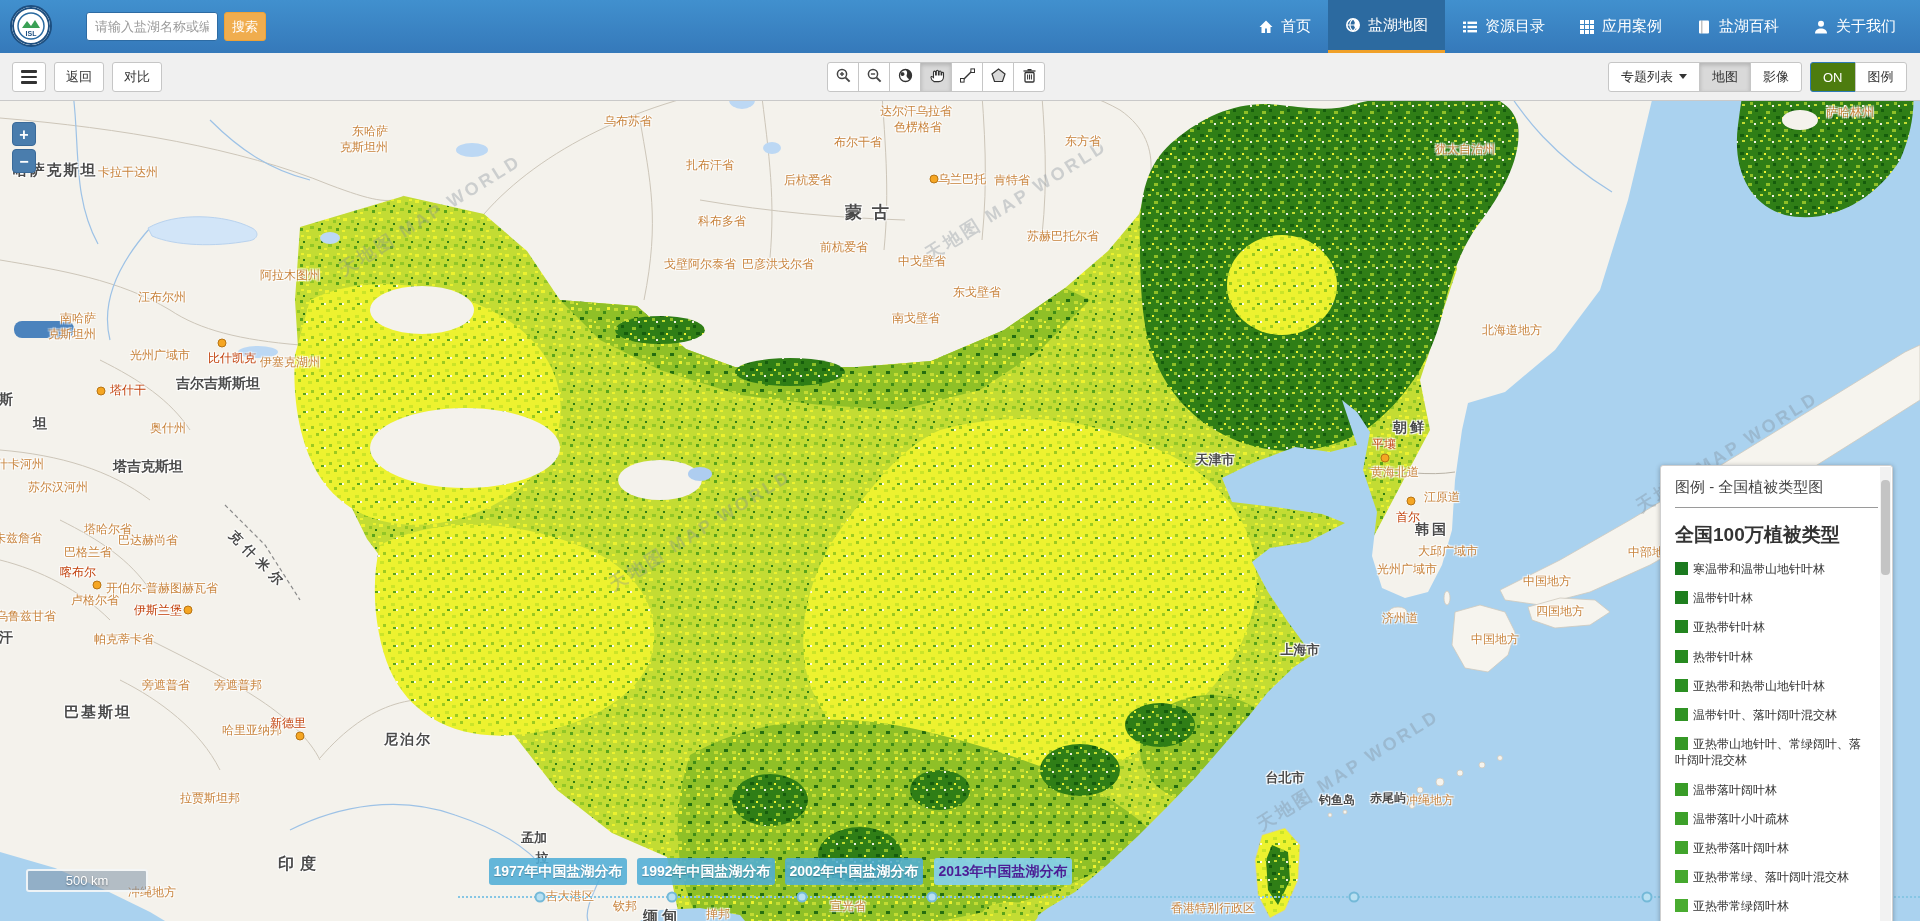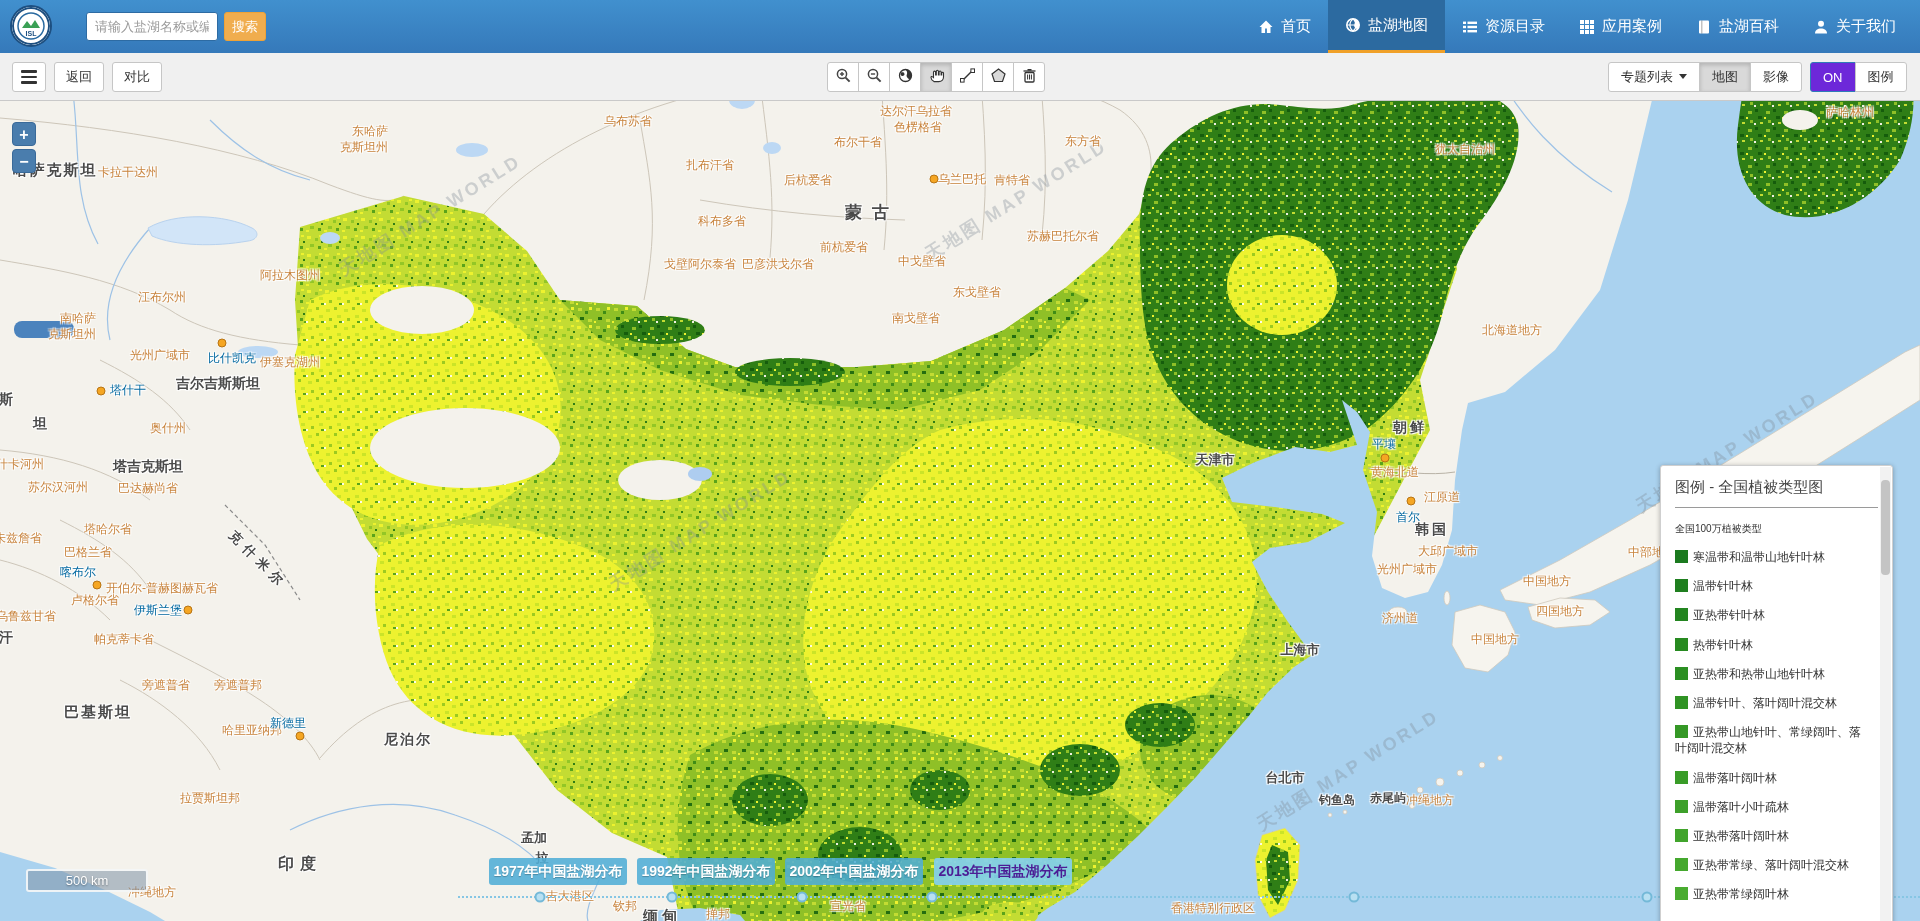--- a/index.html
+++ b/index.html
@@ -38,31 +38,31 @@
   .tool:last-child{border-radius:0 3px 3px 0;}
   .tool.active{background:#d9d9d9;box-shadow:inset 0 2px 4px rgba(0,0,0,.18);}
   #right-group1{position:absolute;left:1608px;top:9px;display:flex;}
   #right-group2{position:absolute;left:1810px;top:9px;display:flex;}
   .rg-btn{height:30px;background:#fff;border:1px solid #c6c6c6;margin-left:-1px;font-size:13px;color:#333;
         cursor:pointer;box-sizing:border-box;padding:0 12px;white-space:nowrap;
         font-family:"Liberation Sans","DejaVu Sans",sans-serif;}
   .rg-btn:first-child{margin-left:0;border-radius:3px 0 0 3px;}
   .rg-btn:last-child{border-radius:0 3px 3px 0;}
   .rg-btn.pressed{background:#d9d9d9;box-shadow:inset 0 2px 4px rgba(0,0,0,.18);}
-  .rg-btn.blue{background:#6d28d9;border-color:#2f7ab8;color:#fff;}
+  .rg-btn.blue{background:#4d7c0f;border-color:#2f7ab8;color:#fff;}
   .caret{display:inline-block;width:0;height:0;border-left:4px solid transparent;
         border-right:4px solid transparent;border-top:5px solid #333;margin-left:6px;vertical-align:2px;}
   
   #map{position:absolute;inset:0;z-index:0;}
   #map svg{position:absolute;left:0;top:0;}
   .lbl{position:absolute;white-space:nowrap;transform:translate(-50%,-50%);z-index:2;
        text-shadow:1px 1px 1px #fff,-1px -1px 1px #fff,1px -1px 1px #fff,-1px 1px 1px #fff;}
   .lbl.co{color:#4a4a4a;font-size:14px;font-weight:bold;}
   .lbl.pr{color:#c8833c;font-size:12px;}
-  .lbl.ci{color:#0369a1;font-size:12px;}
+  .lbl.ci{color:#c2410c;font-size:12px;}
   .map-marker{position:absolute;width:7px;height:7px;border-radius:50%;background:#f5a623;
        border:1px solid #b87414;transform:translate(-50%,-50%);z-index:2;}
   .watermark{position:absolute;color:rgba(125,138,150,.34);font-size:18px;font-weight:bold;
        letter-spacing:3px;white-space:nowrap;z-index:1;transform:translate(-50%,-50%) rotate(-32deg);}
   
   #zoomctl{position:absolute;left:12px;top:122px;z-index:6;}
   .zbtn{display:block;width:24px;height:24px;margin-bottom:3px;background:#4a7dad;border:1px solid #3a6a99;
        border-radius:4px;color:#fff;font-size:16px;font-weight:bold;line-height:21px;text-align:center;
        cursor:pointer;padding:0;box-sizing:border-box;}
   #scalebar{position:absolute;left:26px;top:869px;width:118px;height:19px;z-index:6;
@@ -74,21 +74,21 @@
   .tl-btn{position:absolute;width:138px;height:27px;top:858px;z-index:5;border:none;border-radius:3px;
        background:rgba(80,173,214,.88);color:#fff;font-size:14px;font-weight:bold;cursor:pointer;
        text-shadow:0 1px 1px rgba(0,0,0,.25);padding:0;font-family:"Liberation Sans","DejaVu Sans",sans-serif;}
   .tl-btn.active{background:rgba(132,208,238,.92);color:#4c1d95;text-shadow:none;}
   
   #legend-panel{position:absolute;left:1660px;top:465px;width:233px;height:470px;z-index:8;
        background:#fff;border:1px solid #cfcfcf;border-radius:3px;box-shadow:0 1px 5px rgba(0,0,0,.3);
        box-sizing:border-box;overflow:hidden;}
   #legend-title{margin:12px 14px 0 14px;font-size:15px;color:#444;}
   #legend-panel hr{border:none;border-top:1px solid #9a9a9a;margin:10px 14px 0 14px;}
-  #legend-subtitle{margin:14px 14px 0 14px;font-size:10px;font-weight:normal;color:#333;}
+  #legend-subtitle{margin:14px 14px 0 14px;font-size:19px;font-weight:bold;color:#333;}
   #legend-items{list-style:none;margin:6px 0 0 0;padding:0 26px 0 14px;}
   #legend-items li{margin:13px 0;font-size:12px;color:#333;line-height:1.35;}
   .swatch{display:inline-block;width:13px;height:13px;margin-right:5px;vertical-align:-2px;}
   #legend-scroll{position:absolute;right:1px;top:1px;bottom:1px;width:11px;background:#f2f2f2;}
   #legend-thumb{position:absolute;left:1px;top:13px;width:9px;height:95px;background:#c4c4c4;border-radius:4px;cursor:pointer;}
   #legend-arrow{position:absolute;left:0;bottom:1px;width:11px;height:12px;font-size:8px;color:#555;
        text-align:center;line-height:12px;cursor:pointer;}
 </style>
 </head>
 <body>
@@ -283,21 +283,21 @@
       <span class="lbl pr" style="left: 128px; top: 172px;">卡拉干达州</span>
       <span class="lbl pr" style="left: 290px; top: 275px;">阿拉木图州</span>
       <span class="lbl pr" style="left: 162px; top: 297px;">江布尔州</span>
       <span class="lbl pr" style="left: 78px; top: 318px;">南哈萨</span>
       <span class="lbl pr" style="left: 72px; top: 334px;">克斯坦州</span>
       <span class="lbl pr" style="left: 160px; top: 355px;">光州广域市</span>
       <span class="lbl pr" style="left: 290px; top: 362px;">伊塞克湖州</span>
       <span class="lbl pr" style="left: 168px; top: 428px;">奥什州</span>
       <span class="lbl pr" style="left: 14px; top: 464px;">卡什卡河州</span>
       <span class="lbl pr" style="left: 58px; top: 487px;">苏尔汉河州</span>
-      <span class="lbl pr" style="left: 148px; top: 488px;">巴达赫尚省</span>
+      <span class="lbl pr" style="left: 148px; top: 540px;">巴达赫尚省</span>
       <span class="lbl pr" style="left: 108px; top: 529px;">塔哈尔省</span>
       <span class="lbl pr" style="left: 18px; top: 538px;">朱兹詹省</span>
       <span class="lbl pr" style="left: 88px; top: 552px;">巴格兰省</span>
       <span class="lbl pr" style="left: 162px; top: 588px;">开伯尔-普赫图赫瓦省</span>
       <span class="lbl pr" style="left: 95px; top: 600px;">卢格尔省</span>
       <span class="lbl pr" style="left: 26px; top: 616px;">乌鲁兹甘省</span>
       <span class="lbl pr" style="left: 88px; top: 639px; margin-left: 36px;">帕克蒂卡省</span>
       <span class="lbl pr" style="left: 166px; top: 685px;">旁遮普省</span>
       <span class="lbl pr" style="left: 238px; top: 685px;">旁遮普邦</span>
       <span class="lbl pr" style="left: 252px; top: 730px;">哈里亚纳邦</span>

